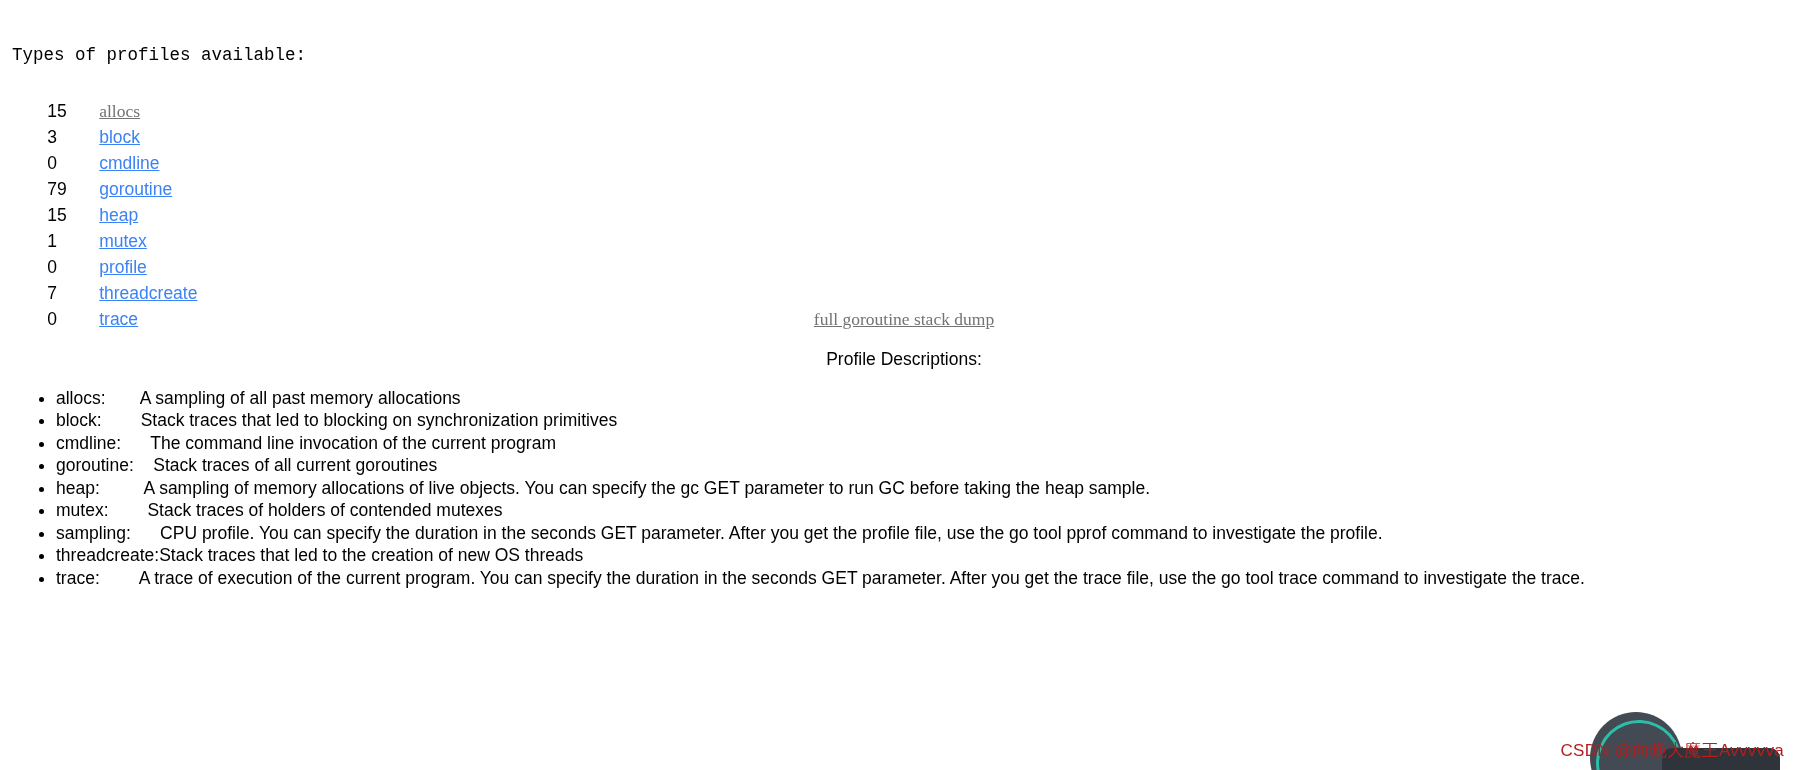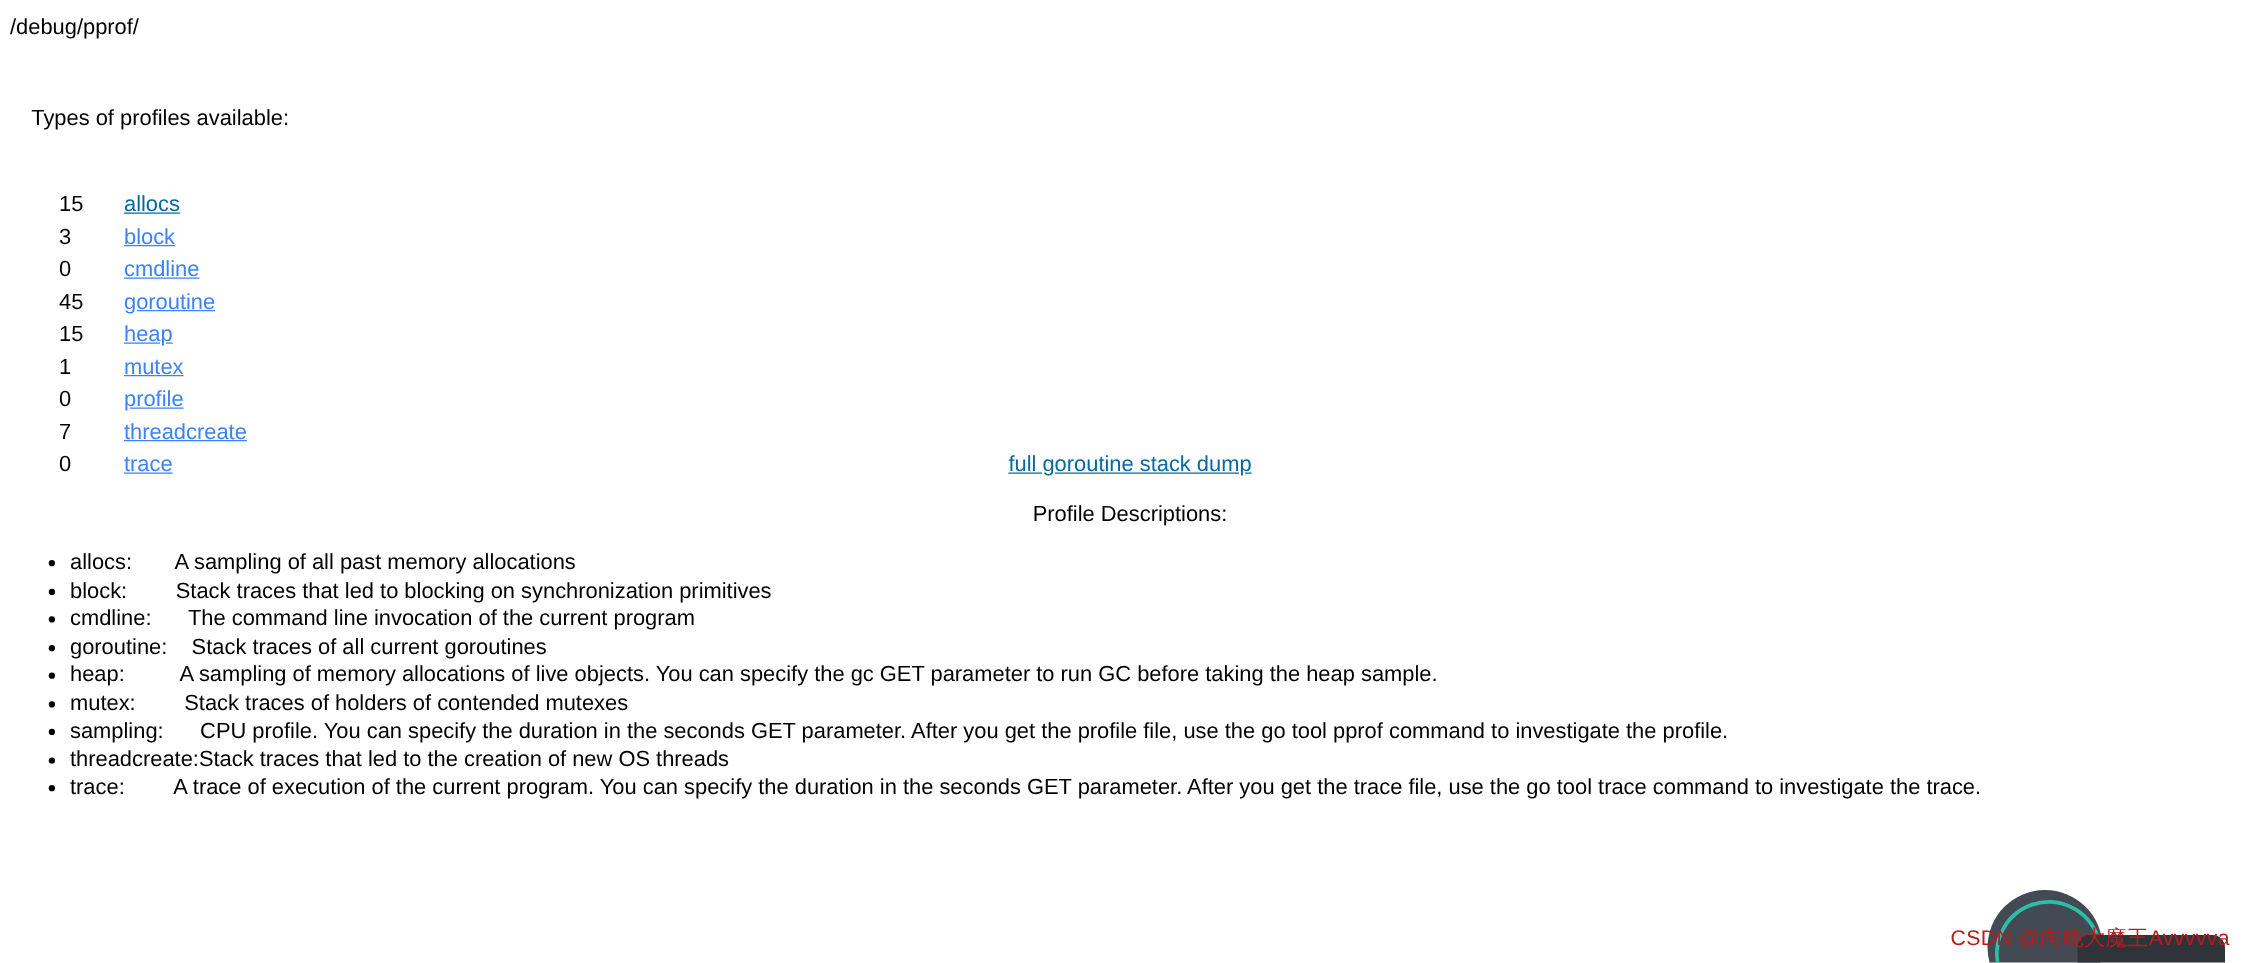--- a/index.html
+++ b/index.html
@@ -34,21 +34,22 @@
     margin: 0 0 0 0;
     padding-top: 2px;
     white-space: pre;
   }
 
   .spacer-1 { height: 30px; }
 
   .types-label {
     font-size: 17.5px;
     line-height: 1.5;
-    margin: 17px;
+    margin: 4px;
+    font-family: Liberation Mono, monospace;
   }
 
   
   .profile-table {
     font-family: "Liberation Sans", sans-serif;
     font-size: 17.5px;
     line-height: 1.5;
     margin: 0;
     padding: 0;
   }
@@ -69,21 +70,22 @@
   .header-row .name-col { padding-left: 0; }
 
   a.profile-link,
   a.dump-link {
     color: #3b82f6;
     text-decoration: underline;
     cursor: pointer;
   }
   a.profile-link.visited,
   a.dump-link.visited {
-    color: #0369a1;
+    color: #737373;
+    font-family: Liberation Serif, serif;
   }
 
   .dump-line {
     display: block;
     height: 26px;
     line-height: 26px;
     font-size: 17.5px;
     padding-left: 8px;
     white-space: pre;
     text-align: center;
@@ -164,21 +166,20 @@
     border-radius: 10px;
     background: #2f333a;
     z-index: 1;
   }
 </style>
 </head>
 <body>
 
 <div class="page">
 
-  <div class="header-path">/debug/pprof/</div>
 
   <div class="spacer-1"></div>
 
   <div class="types-label">Types of profiles available:</div>
 
   <div class="profile-table">
 
 
     <div class="profile-row">
       <span class="count-col">15</span><a class="profile-link visited" href="#">allocs</a>
@@ -186,21 +187,21 @@
 
     <div class="profile-row">
       <span class="count-col">3</span><a class="profile-link" href="#">block</a>
     </div>
 
     <div class="profile-row">
       <span class="count-col">0</span><a class="profile-link" href="#">cmdline</a>
     </div>
 
     <div class="profile-row">
-      <span class="count-col">45</span><a class="profile-link" href="#">goroutine</a>
+      <span class="count-col">79</span><a class="profile-link" href="#">goroutine</a>
     </div>
 
     <div class="profile-row">
       <span class="count-col">15</span><a class="profile-link" href="#">heap</a>
     </div>
 
     <div class="profile-row">
       <span class="count-col">1</span><a class="profile-link" href="#">mutex</a>
     </div>
 

